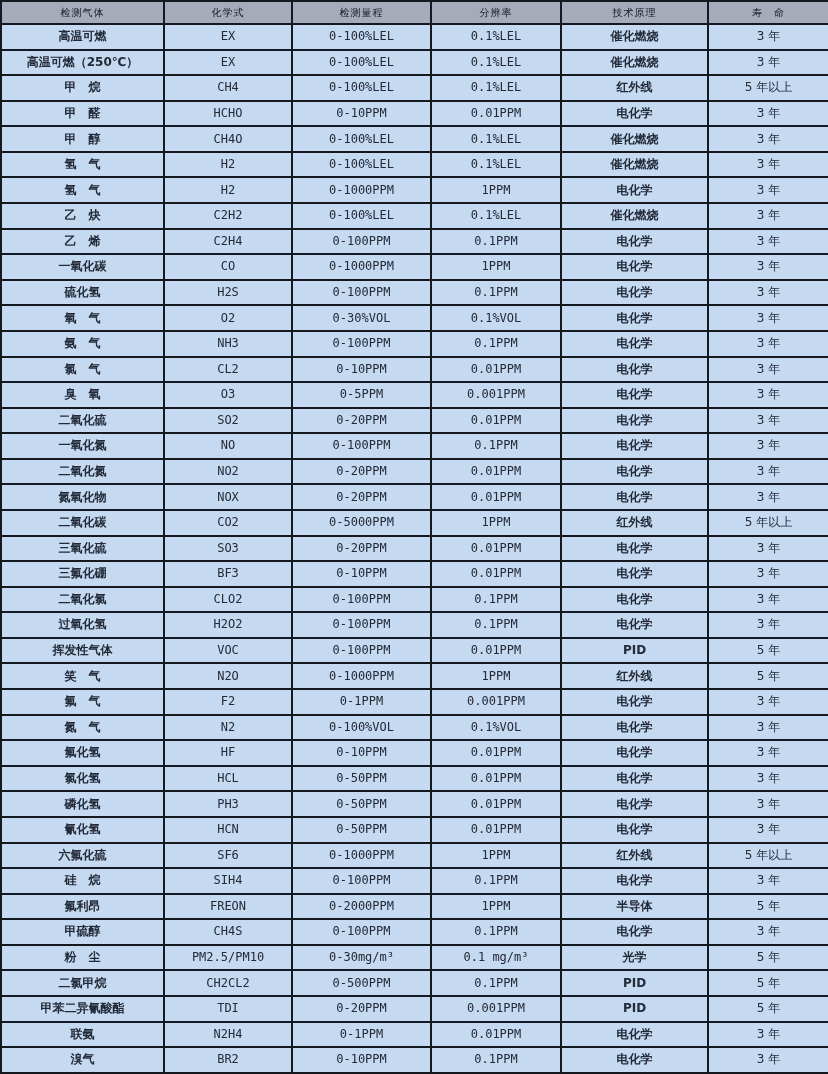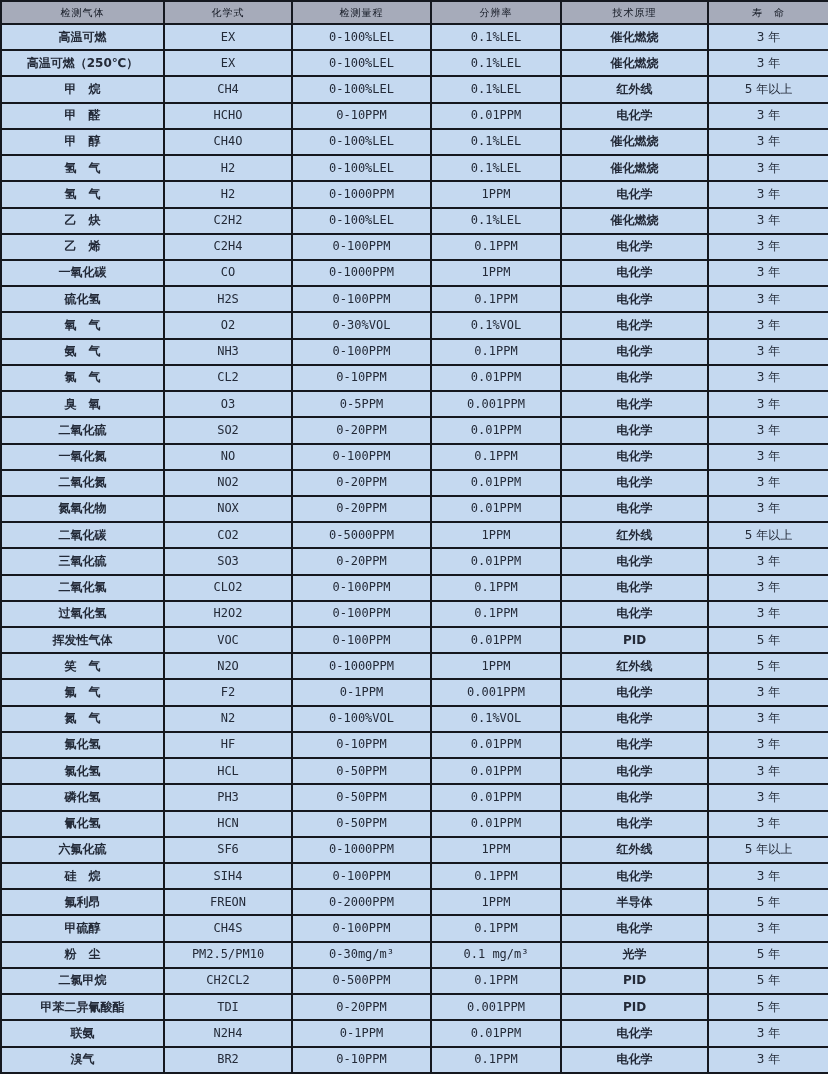--- a/index.html
+++ b/index.html
@@ -238,20 +238,28 @@
         </tr>
         <tr>
           <td class="c-gas">三氧化硫</td>
           <td class="c-formula">SO3</td>
           <td class="c-range">0-20PPM</td>
           <td class="c-resolution">0.01PPM</td>
           <td class="c-principle">电化学</td>
           <td class="c-lifespan">3 年</td>
         </tr>
         <tr>
+          <td class="c-gas">三氟化硼</td>
+          <td class="c-formula">BF3</td>
+          <td class="c-range">0-10PPM</td>
+          <td class="c-resolution">0.01PPM</td>
+          <td class="c-principle">电化学</td>
+          <td class="c-lifespan">3 年</td>
+        </tr>
+        <tr>
           <td class="c-gas">二氧化氯</td>
           <td class="c-formula">CLO2</td>
           <td class="c-range">0-100PPM</td>
           <td class="c-resolution">0.1PPM</td>
           <td class="c-principle">电化学</td>
           <td class="c-lifespan">3 年</td>
         </tr>
         <tr>
           <td class="c-gas">过氧化氢</td>
           <td class="c-formula">H2O2</td>

